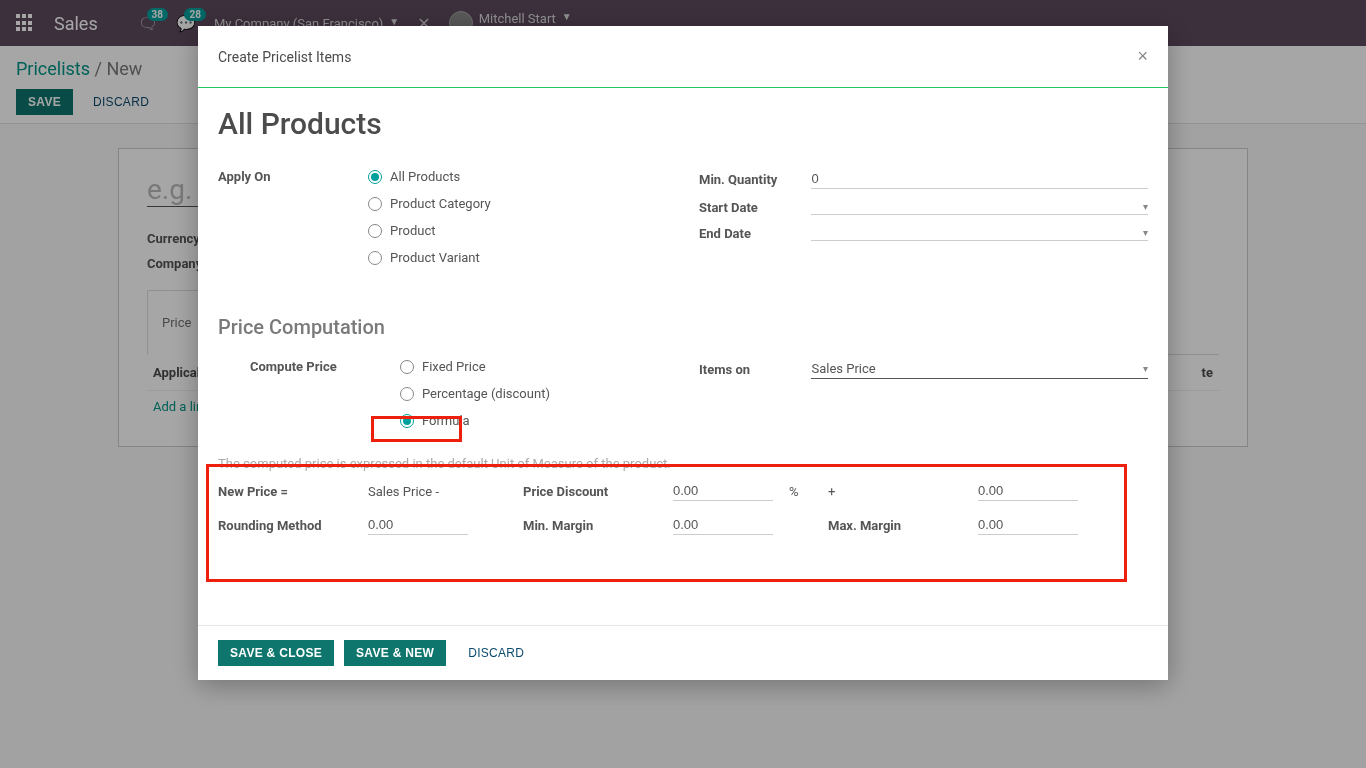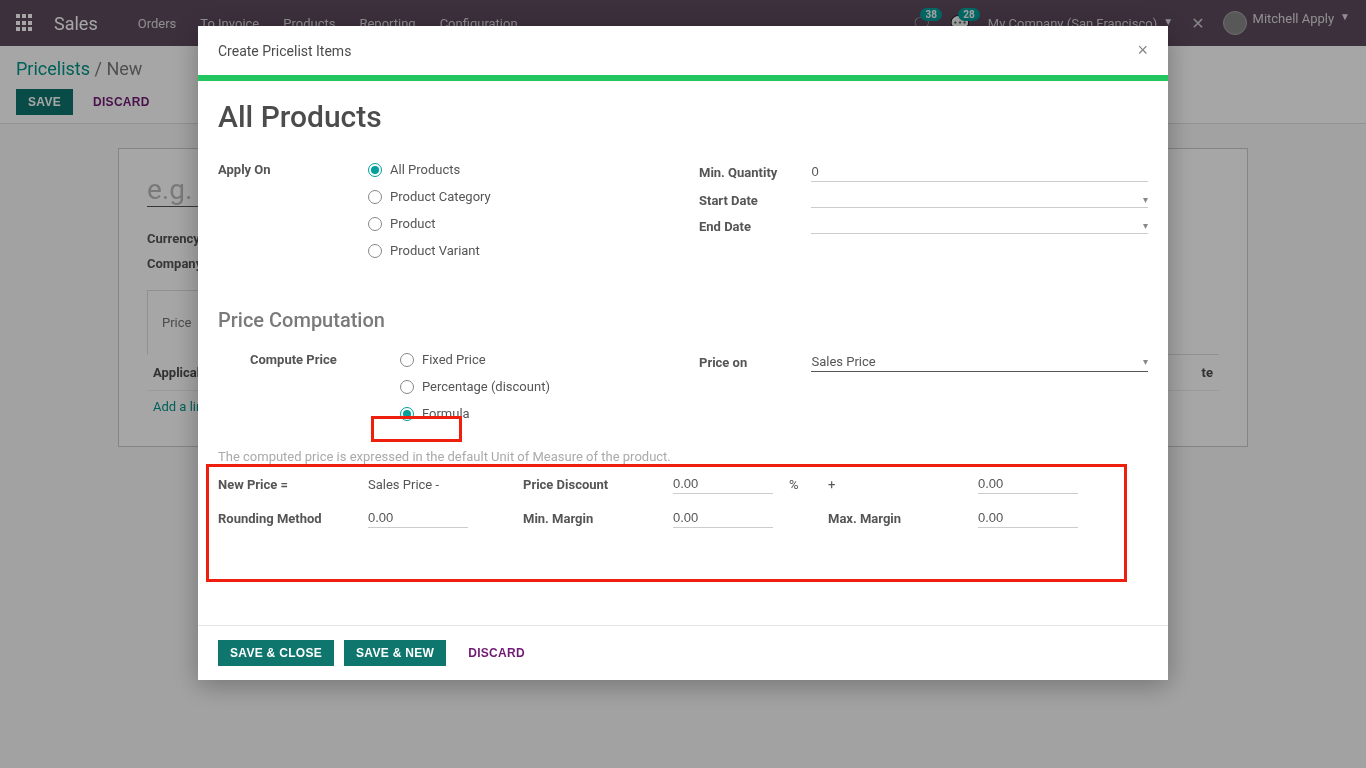--- a/index.html
+++ b/index.html
@@ -21,36 +21,36 @@
 .caret { font-size: 10px; }
 .x-tray { color: #ccc; font-size: 16px; cursor: pointer; }
 
 
 .controlbar { background: #fff; padding: 12px 16px 8px; border-bottom: 1px solid #e0e0e0; }
 .breadcrumb { font-size: 18px; color: #7c7c7c; margin-bottom: 10px; }
 .breadcrumb a { color: #009688; text-decoration: none; }
 .btn-row { display: flex; gap: 8px; align-items: center; }
 .btn { border: none; padding: 6px 12px; font-size: 12px; cursor: pointer; text-transform: uppercase; letter-spacing: 0.3px; }
 .btn-primary { background: #0f766e; color: #fff; font-weight: 600; }
-.btn-link { background: transparent; color: #701a75; font-weight: 700; }
+.btn-link { background: transparent; color: #0c4a6e; font-weight: 400; }
 
 
 .sheet-wrap { padding: 24px 0; display: flex; justify-content: center; }
 .sheet { background: #fff; border: 1px solid #ccc; width: 1130px; padding: 24px 28px; }
 .sheet .bigname { font-size: 28px; color: #bbb; border-bottom: 1px solid #555; width: 220px; margin-bottom: 24px; }
 .sheet .meta { font-size: 13px; font-weight: bold; color: #555; margin-bottom: 10px; }
 .tabs { border-bottom: 1px solid #ddd; margin-top: 18px; }
 .tab { display: inline-block; padding: 24px 14px; border: 1px solid #ddd; border-bottom: 1px solid #fff; position: relative; top: 1px; background: #fff; color: #737373; }
 .listhdr { font-weight: bold; padding: 10px 6px; border-bottom: 1px solid #eee; display: flex; justify-content: space-between; }
 .addline { color: #009688; padding: 8px 6px; font-size: 13px; }
 
 
 .overlay { position: fixed; inset: 0; background: rgba(0,0,0,0.35); display: flex; justify-content: center; }
 .modal { background: #fff; width: 970px; margin-top: 26px; height: 654px; display: flex; flex-direction: column; box-shadow: 0 5px 25px rgba(0,0,0,0.3); }
-.modal-header { padding: 14px 20px; border-bottom: 6px solid #22c55e; display: flex; justify-content: space-between; align-items: center; }
+.modal-header { padding: 20px 20px; border-bottom: 1px solid #22c55e; display: flex; justify-content: space-between; align-items: center; }
 .modal-header h4 { font-size: 14px; font-weight: normal; color: #4c4c4c; }
 .modal-close { font-size: 18px; color: #888; cursor: pointer; background: none; border: none; }
 .modal-body { padding: 0 20px 20px; overflow-y: auto; flex: 1; }
 .modal-footer { padding: 14px 20px; border-top: 1px solid #e5e5e5; display: flex; gap: 10px; }
 
 .h1 { font-size: 30px; color: #4c4c4c; margin: 18px 0 28px; font-weight: 500; }
 .h2 { font-size: 20px; color: #7a7a7a; margin: 40px 0 20px; font-weight: 500; }
 
 .form-grid { display: grid; grid-template-columns: 1fr 1fr; gap: 0 32px; }
 .form-row { display: flex; align-items: center; margin-bottom: 10px; }
@@ -86,44 +86,37 @@
       <span></span>
       <span></span>
       <span></span>
       <span></span>
       <span></span>
       <span></span>
       <span></span>
       <span></span>
   </div>
   <div class="brand">Sales</div>
-  <div class="menu">
-    <a href="#">Orders</a>
-    <a href="#">To Invoice</a>
-    <a href="#">Products</a>
-    <a href="#">Reporting</a>
-    <a href="#">Configuration</a>
-  </div>
   <div class="right">
     <div class="badge-wrap">
       <span class="badge-icon">🗨</span>
       <span class="badge-num">38</span>
     </div>
     <div class="badge-wrap">
       <span class="badge-icon">💬</span>
       <span class="badge-num">28</span>
     </div>
     <div class="company">
       <span>My Company (San Francisco)</span>
       <span class="caret">▼</span>
     </div>
     <span class="x-tray">✕</span>
     <div class="user">
       <span class="avatar"></span>
-      <span>Mitchell Apply</span>
+      <span>Mitchell Start</span>
       <span class="caret">▼</span>
     </div>
   </div>
 </div>
 
 <div class="controlbar">
   <div class="breadcrumb">
     <a href="#">Pricelists</a>
     <span> / </span>
     <span>New</span>
@@ -218,21 +211,21 @@
                 <span>Percentage (discount)</span>
               </label>
             <label class="radio-opt">
                 <span class="radio-dot sel"></span>
                 <span>Formula</span>
               </label>
           </div>
         </div>
         <div>
           <div class="form-row">
-            <div class="label">Price on</div>
+            <div class="label">Items on</div>
             <div class="select-input">
                 <span>Sales Price</span>
                 <span class="select-caret">▾</span>
               </div>
           </div>
         </div>
       </div>
 
       <div class="helper-text">The computed price is expressed in the default Unit of Measure of the product.</div>
 

